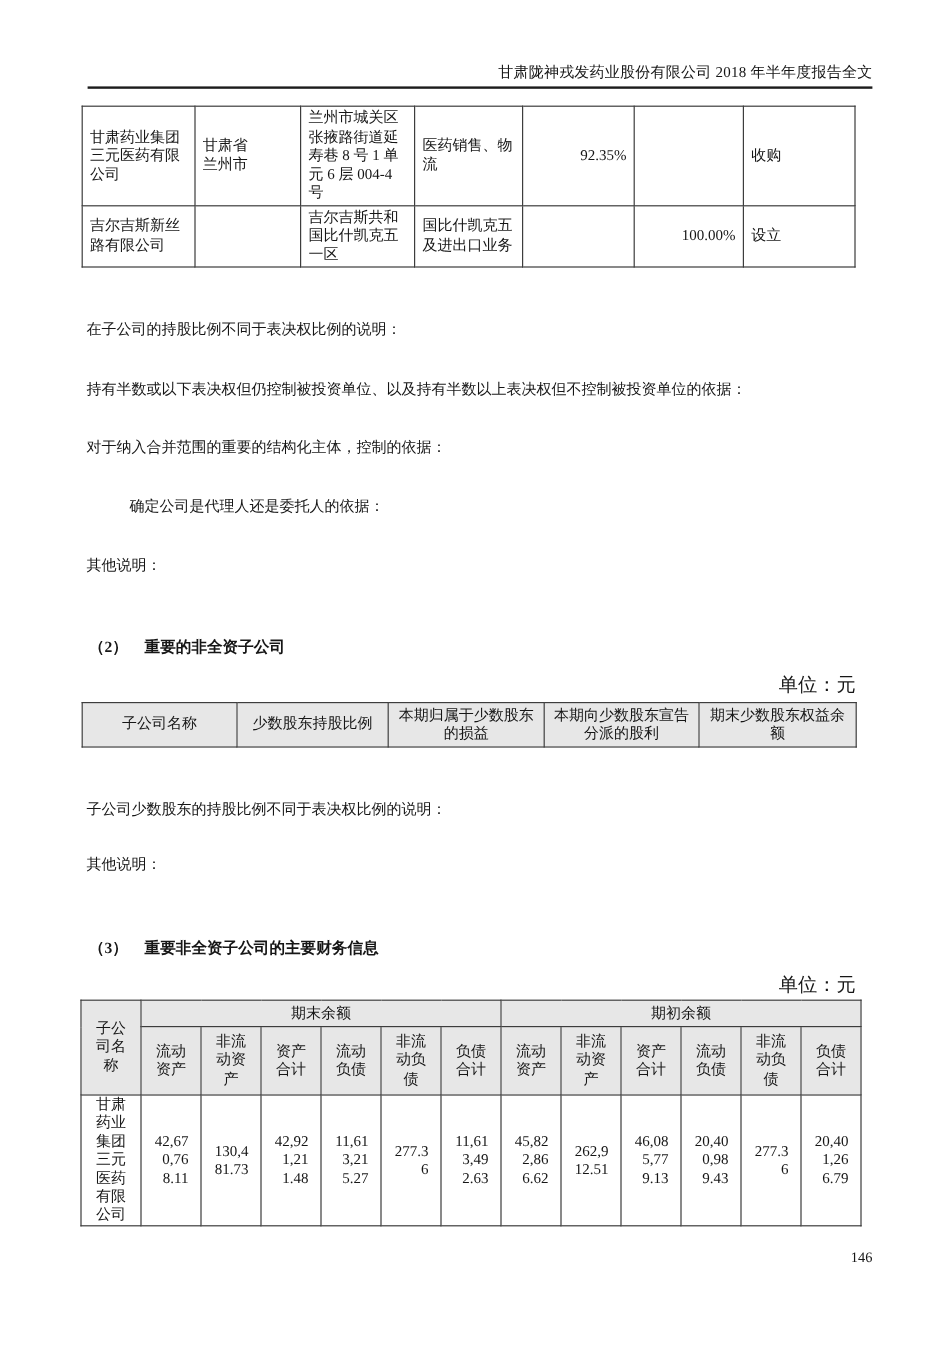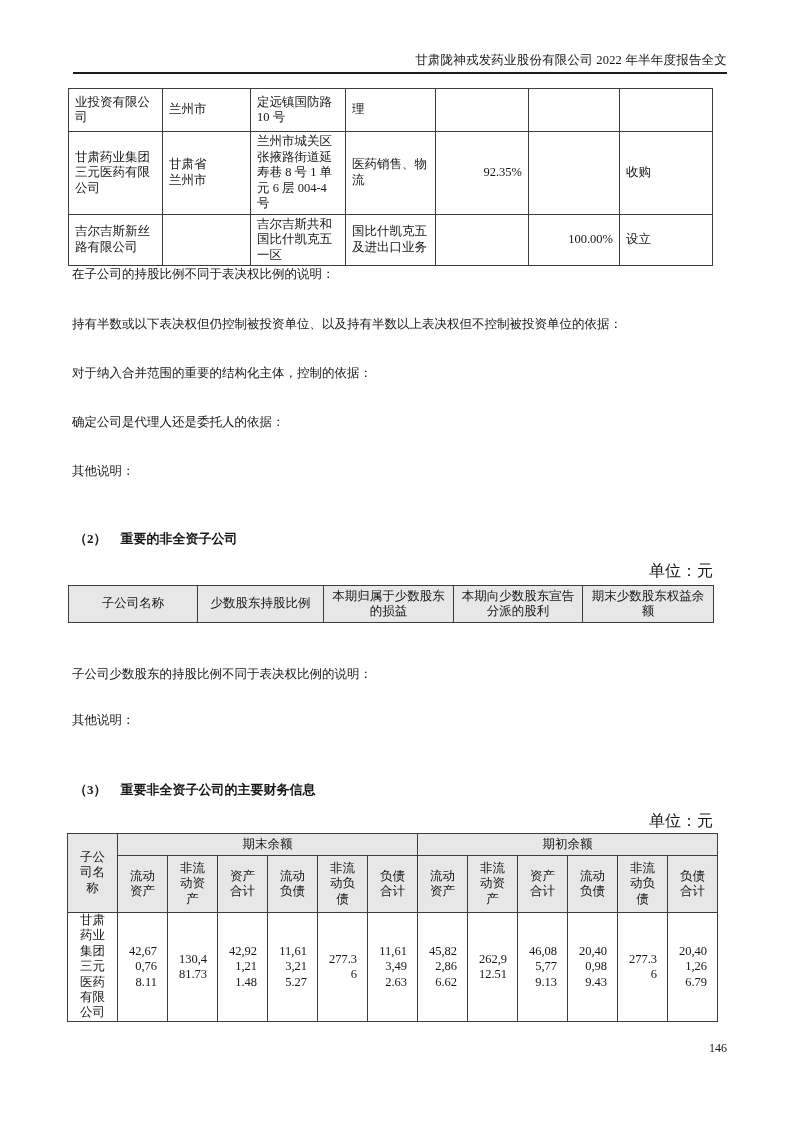--- a/index.html
+++ b/index.html
@@ -24,21 +24,21 @@
   .hdr { background:#e7e7e7; text-align:center; }
   .num { text-align:right; word-break:break-all; }
 
   .t1 { position:absolute; top:88px; left:68px; }
   .t1 .r1 td { height:38px; }
   .t1 .r2 td { height:76px; }
   .t1 .r3 td { height:46px; }
 
   .note { position:absolute; left:72px; width:650px; font-size:12.5px; }
   .n1 { top:266px; } .n2 { top:316px; } .n3 { top:365px; }
-  .n4 { top:414px; } .n5 { top:463px; }
+  .n4 { top:414px;margin-left:36px; } .n5 { top:463px; }
   .n6 { top:666px; } .n7 { top:712px; }
 
   .section-heading { position:absolute; left:74px; font-size:13px; font-weight:bold; }
   .s2 { top:530px; } .s3 { top:781px; }
   .section-heading .sec-num { margin-right:14px; }
 
   .unit { position:absolute; left:68px; width:645px; text-align:right; font-size:16px; }
   .u1 { top:561px; } .u2 { top:811px; }
 
   .t2 { position:absolute; top:585px; left:68px; }
@@ -56,45 +56,34 @@
   .page-number {
     position:absolute; top:1041px; left:68px; width:659px;
     text-align:right; font-size:12px;
   }
 </style>
 </head>
 <body>
 
 <div class="page">
 
-  <div class="doc-header">甘肃陇神戎发药业股份有限公司 2022 年半年度报告全文</div>
+  <div class="doc-header">甘肃陇神戎发药业股份有限公司 2018 年半年度报告全文</div>
   <div class="header-rule"></div>
 
   <table class="t1">
     <colgroup>
       <col style="width:94px">
         <col style="width:88px">
         <col style="width:95px">
       <col style="width:90px">
         <col style="width:93px">
         <col style="width:91px">
         <col style="width:93px">
     </colgroup>
     <tbody>
-      <tr class="r1">
-        <td>业投资有限公
-司</td>
-        <td>兰州市</td>
-        <td>定远镇国防路
-10 号</td>
-        <td>理</td>
-        <td class="num"></td>
-        <td class="num"></td>
-        <td></td>
-      </tr>
       <tr class="r2">
         <td>甘肃药业集团
 三元医药有限
 公司</td>
         <td>甘肃省
 兰州市</td>
         <td>兰州市城关区
 张掖路街道延
 寿巷 8 号 1 单
 元 6 层 004-4

